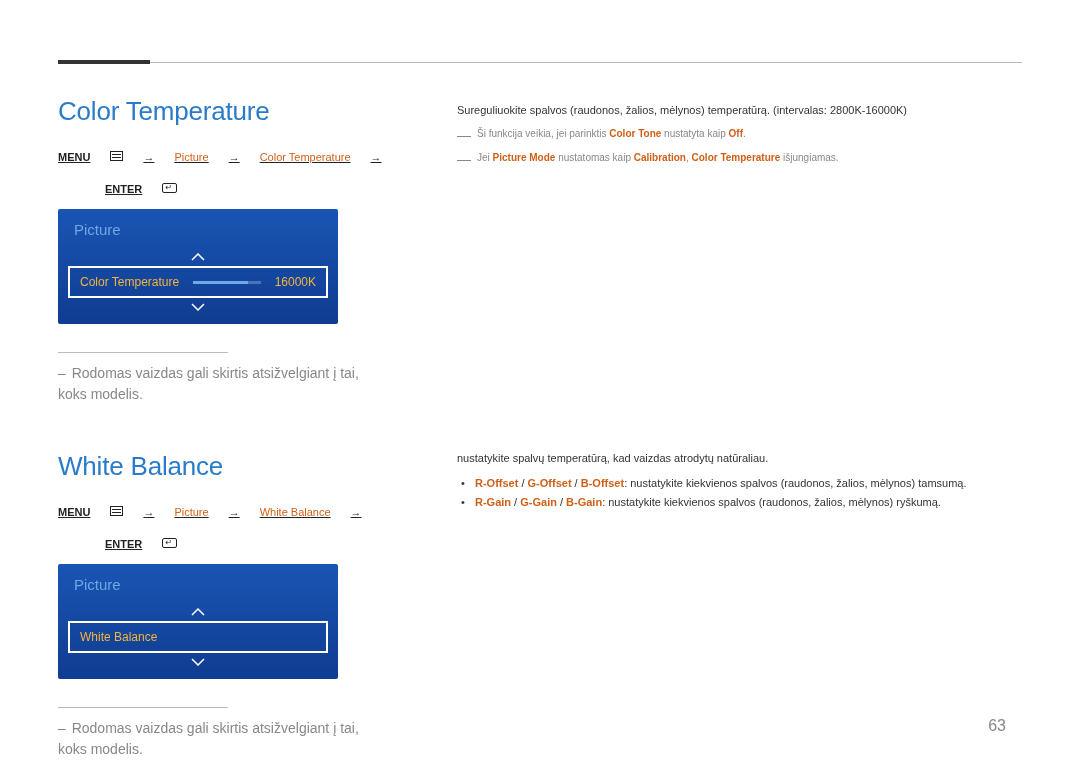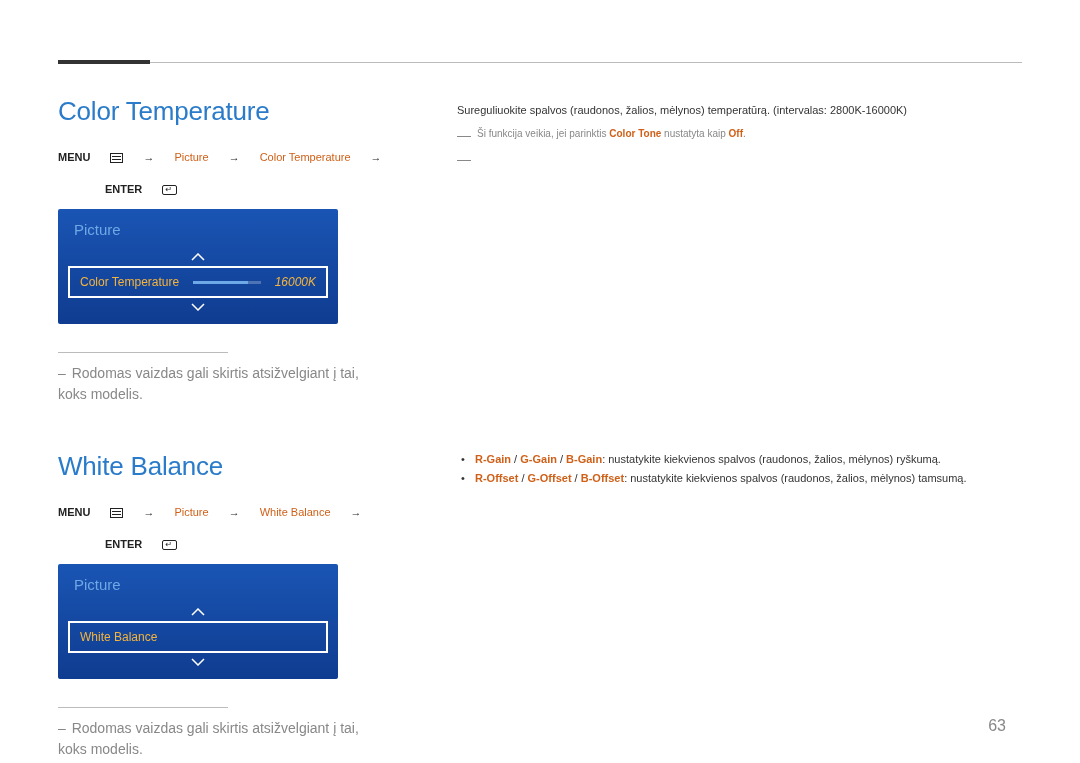--- a/index.html
+++ b/index.html
@@ -40,23 +40,24 @@
     font-weight: 400;
     font-size: 26px;
     margin-bottom: 24px;
     letter-spacing: -0.2px;
   }
   .breadcrumb {
     font-size: 11px;
     color: #222;
     margin-bottom: 14px;
     display: flex;
-    align-items: flex-end;
+    align-items: flex-start;
     gap: 20px;
     flex-wrap: wrap;
+    text-decoration: underline;
   }
   .breadcrumb .menu-label { font-weight: 700; }
   .breadcrumb .accent { color: #d06018; }
   .breadcrumb .enter { font-weight: 700; margin-left: 47px; }
   .icon-menu {
     display: inline-block;
     border: 1px solid #222;
     width: 13px;
     height: 10px;
     position: relative;
@@ -127,21 +128,21 @@
     background: rgba(255,255,255,0.25);
     position: relative;
     margin: 0 6px;
   }
   .osd-slider-fill {
     position: absolute;
     left: 0; top: 0; bottom: 0;
     width: 82%;
     background: #6fa8e6;
   }
-  .osd-value { color: #f5b43b; flex: 0 0 auto; font-style: italic; }
+  .osd-value { color: #f5b43b; flex: 0 0 auto; }
   .left-divider {
     width: 170px;
     height: 1px;
     background: #bbb;
     margin-top: 28px;
     margin-bottom: 10px;
   }
   .note {
     font-size: 14px;
     color: #888;
@@ -290,30 +291,34 @@
     <div style="margin-bottom:280px;">
       <p>Sureguliuokite spalvos (raudonos, žalios, mėlynos) temperatūrą. (intervalas: 2800K-16000K)</p>
       <div class="dash-note">
         <span class="dash">―</span>
         <span>
           <span>Ši funkcija veikia, jei parinktis </span><span class="accent-b">Color Tone</span><span> nustatyta kaip </span><span class="accent-b">Off</span><span>.</span>
         </span>
       </div>
       <div class="dash-note">
         <span class="dash">―</span>
+        <span>
+          <span>Jei </span><span class="accent-b">Picture Mode</span><span> nustatomas kaip </span><span class="accent-b">Calibration</span><span>, </span><span class="accent-b">Color Temperature</span><span> išjungiamas.</span>
+        </span>
       </div>
     </div>
 
     <div>
+      <p>nustatykite spalvų temperatūrą, kad vaizdas atrodytų natūraliau.</p>
       <ul class="bullets">
+        <li>
+          <span class="accent-b">R-Offset</span><span> / </span><span class="accent-b">G-Offset</span><span> / </span><span class="accent-b">B-Offset</span><span>: nustatykite kiekvienos spalvos (raudonos, žalios, mėlynos) tamsumą.</span>
+        </li>
         <li>
           <span class="accent-b">R-Gain</span><span> / </span><span class="accent-b">G-Gain</span><span> / </span><span class="accent-b">B-Gain</span><span>: nustatykite kiekvienos spalvos (raudonos, žalios, mėlynos) ryškumą.</span>
         </li>
-        <li>
-          <span class="accent-b">R-Offset</span><span> / </span><span class="accent-b">G-Offset</span><span> / </span><span class="accent-b">B-Offset</span><span>: nustatykite kiekvienos spalvos (raudonos, žalios, mėlynos) tamsumą.</span>
-        </li>
       </ul>
     </div>
 
   </div>
 </div>
 
 <div class="page-number">63</div>
 
 </body></html>

